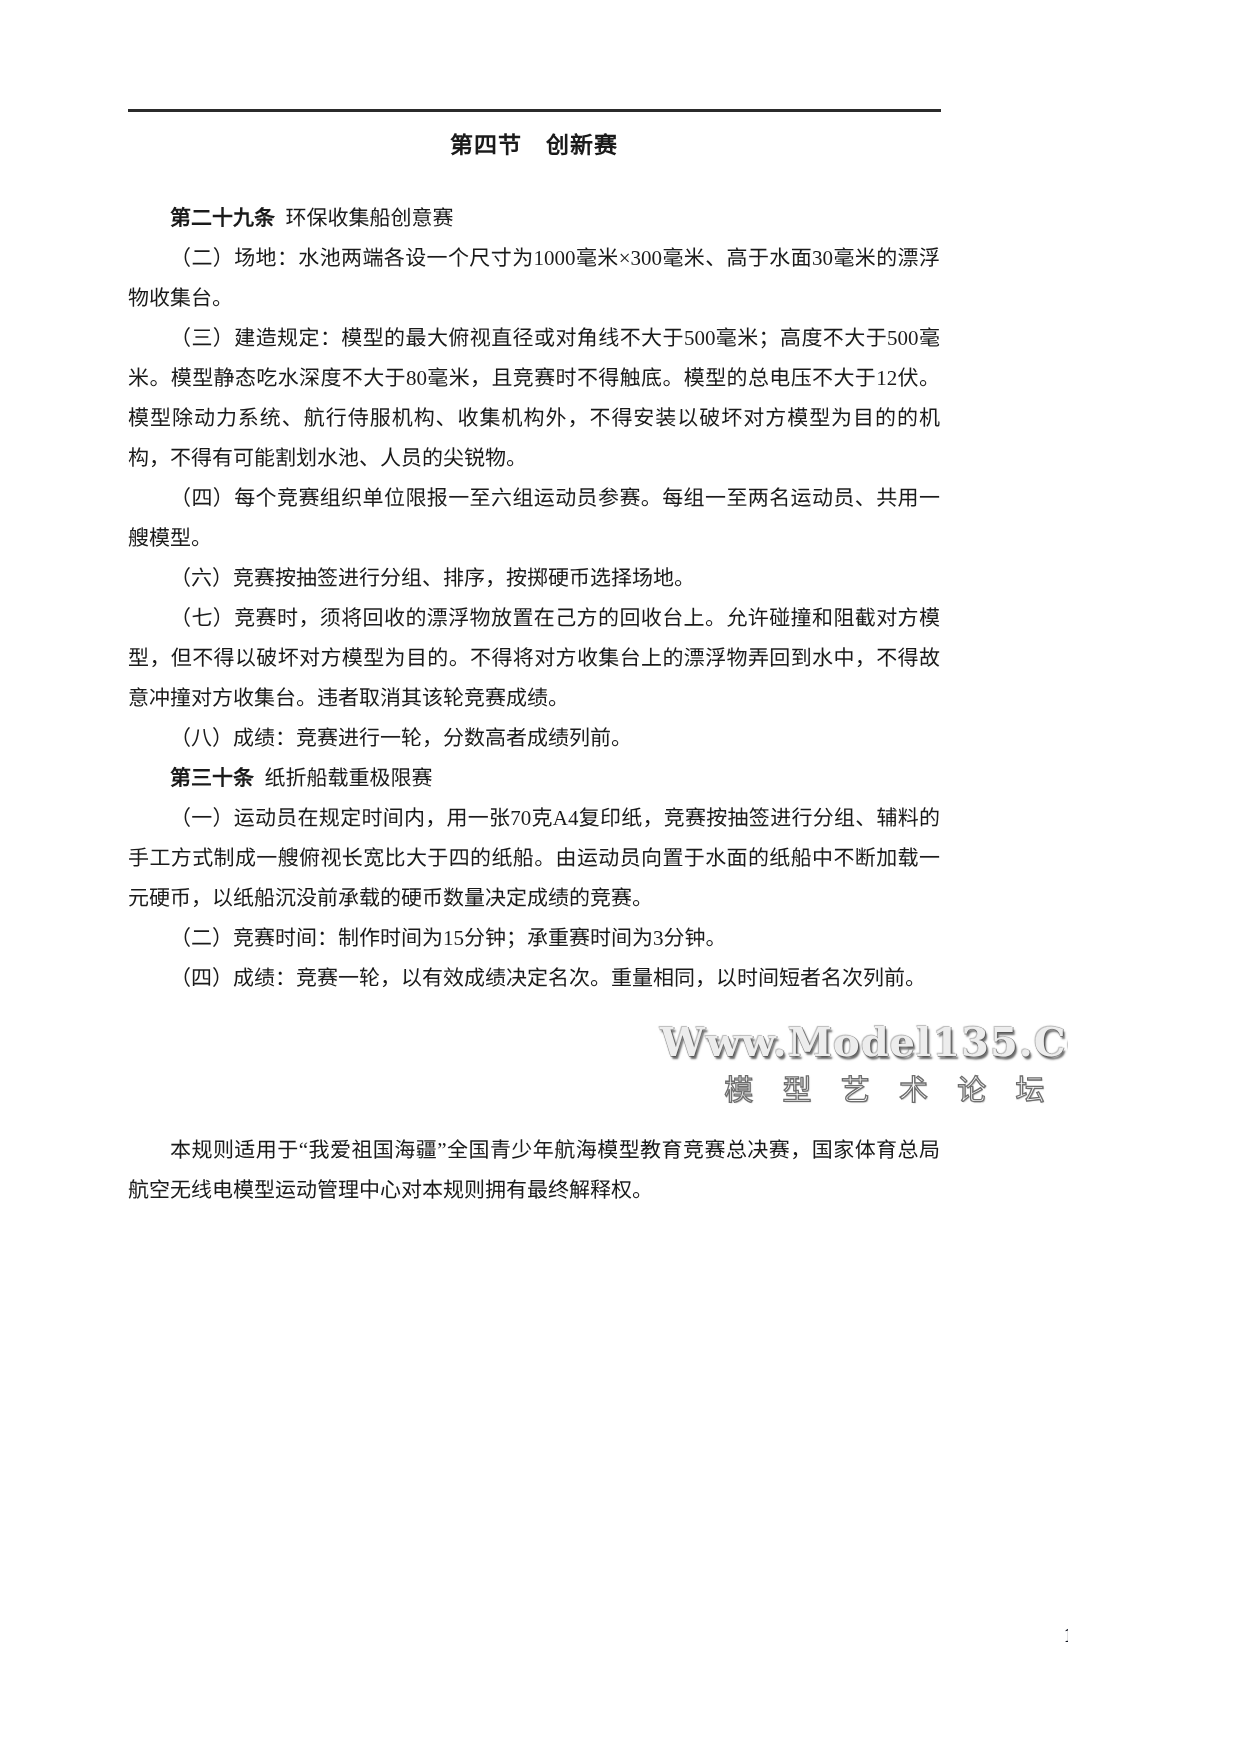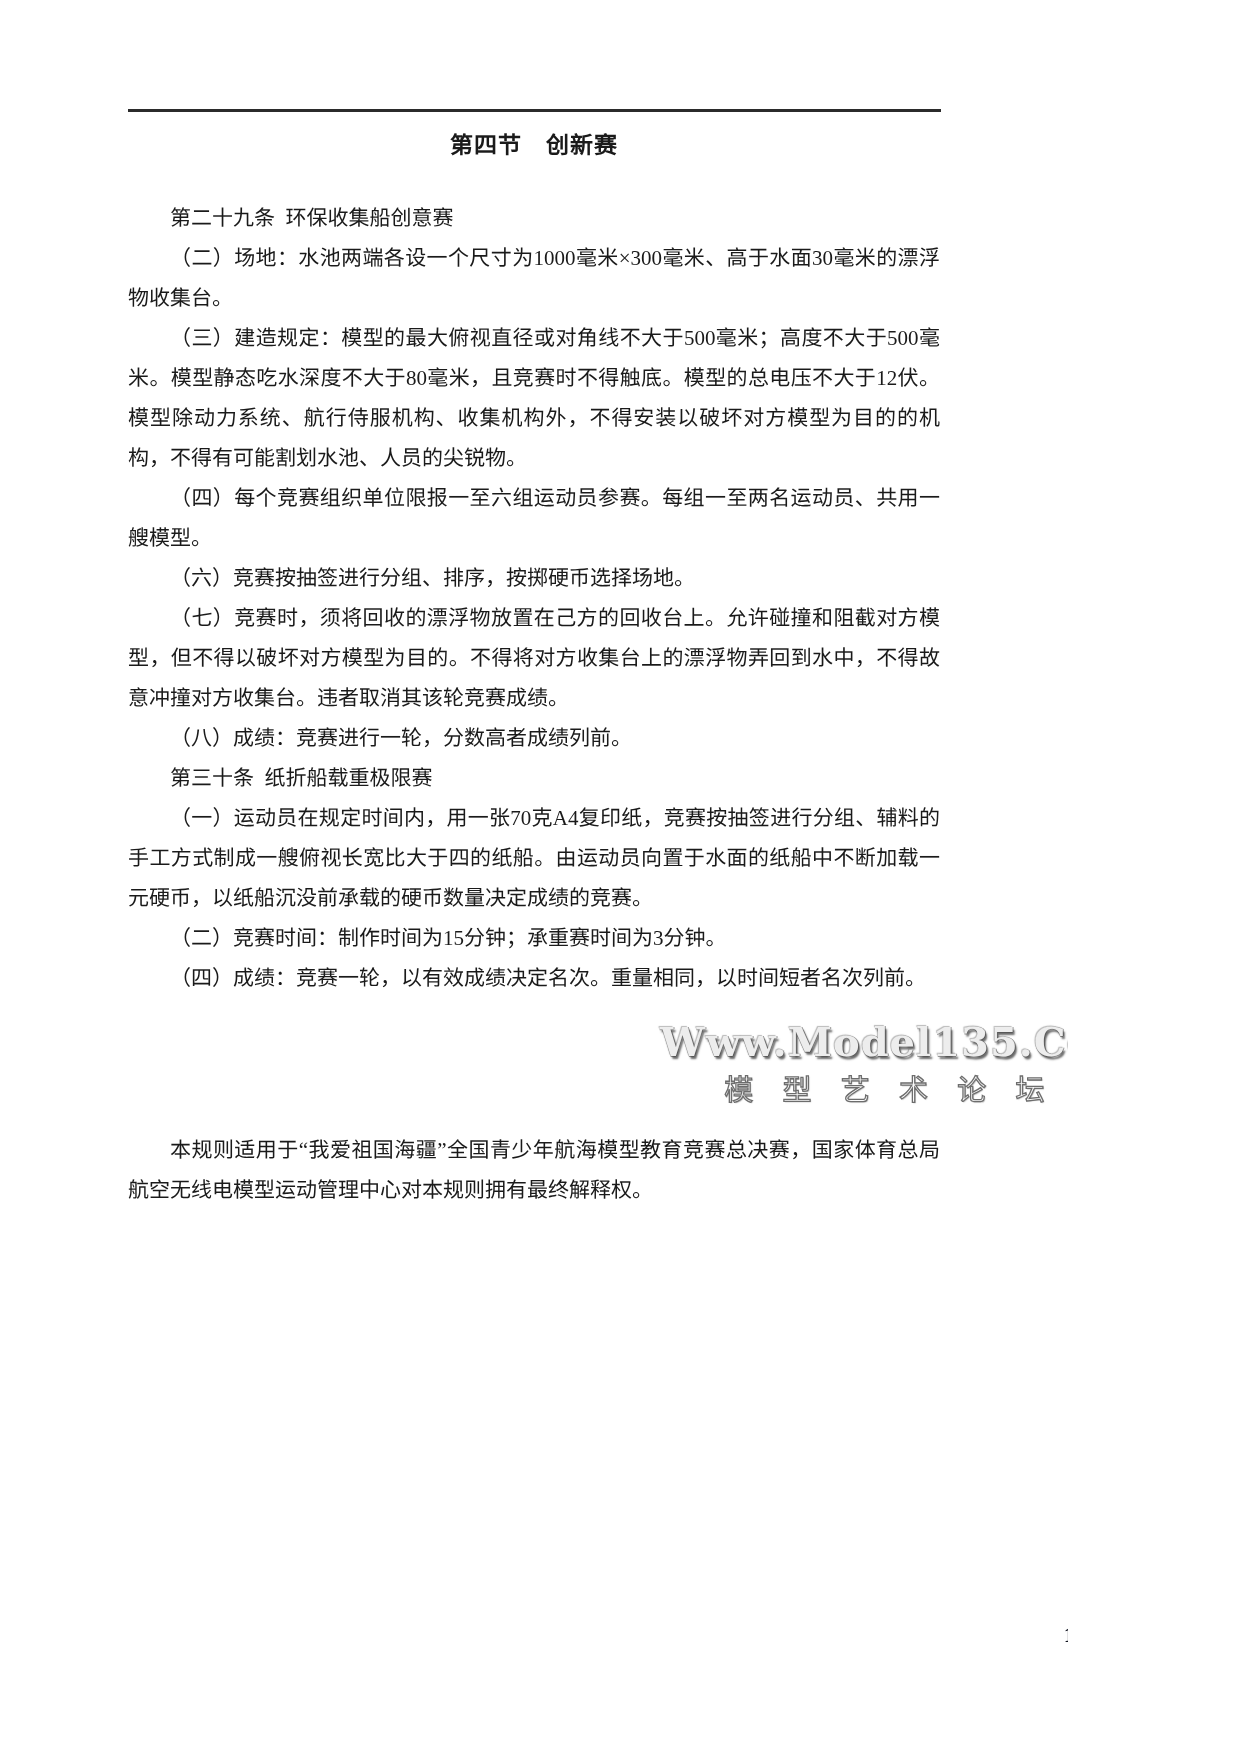--- a/index.html
+++ b/index.html
@@ -35,21 +35,21 @@
     text-align: justify;
   }
   .body-text p {
     margin: 0;
     text-indent: 2em;
   }
   .article-heading {
     text-indent: 2em;
   }
   .article-number {
-    font-weight: normal;
+    font-weight: bold;
   }
   .article-title {
     margin-left: 0.5em;
   }
   .closing-para {
     margin-top: 132px !important;
   }
   .watermark {
     position: absolute;
     left: 660px;

